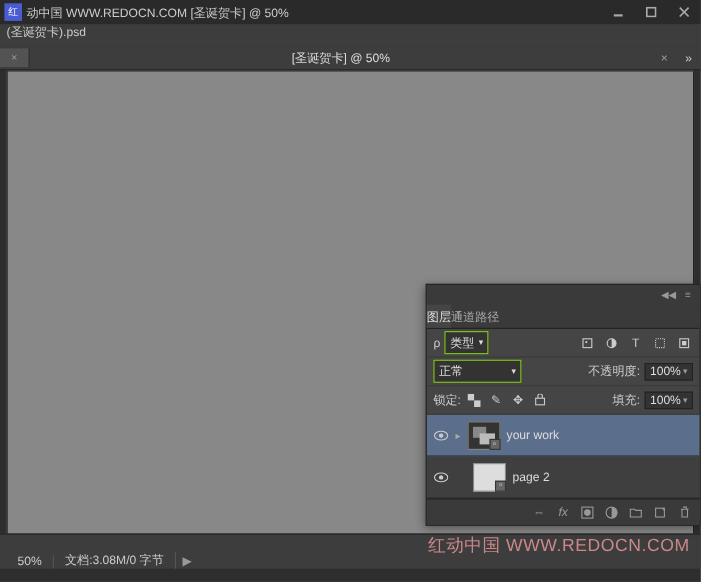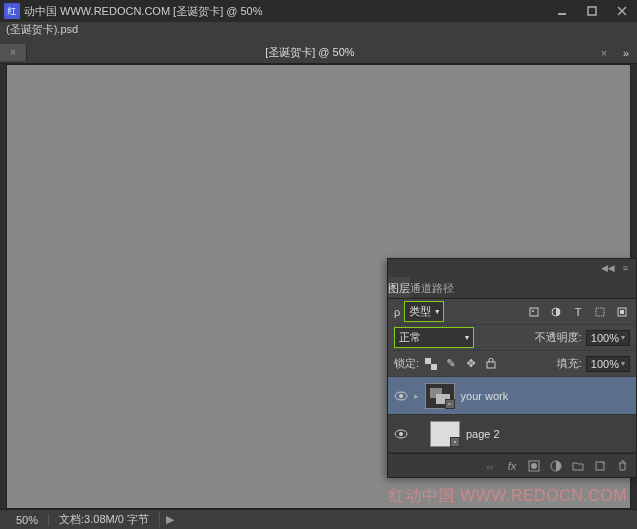--- a/index.html
+++ b/index.html
@@ -9,21 +9,21 @@
 .win-controls{margin-left:auto;display:flex}
 .win-btn{width:30px;height:22px;display:flex;align-items:center;justify-content:center;color:#aaa;cursor:pointer}
 .doc-title-row{height:20px;background:#3d3d3d;display:flex;color:#ccc;padding-left:6px}
 .tab-row{height:22px;background:#3d3d3d;display:flex;align-items:center;border-bottom:1px solid #222}
 .doc-tab{background:#535353;color:#ddd;padding:3px 10px;display:flex;align-items:center;gap:6px;border-right:1px solid #2a2a2a}
 .doc-tab .x{color:#999;font-size:10px;cursor:pointer}
 .tab-center{flex:1;text-align:center;color:#ddd}
 .tab-close{width:22px;text-align:center;color:#999}
 .expand{width:22px;text-align:center;color:#ccc}
 .canvas-area{position:absolute;top:64px;left:6px;right:6px;bottom:20px;background:#888;border:1px solid #222}
-.statusbar{position:absolute;bottom:0;left:0;right:0;height:20px;background:#3d3d3d;display:flex;align-items:center;color:#ccc;padding:0 6px;font-size:10px;border-top:1px solid #222}
+.statusbar{position:absolute;bottom:12px;left:0;right:0;height:32px;background:#3d3d3d;display:flex;align-items:flex-end;color:#ccc;padding:0 6px;font-size:10px;border-top:1px solid #222}
 .status-section{padding:0 10px;border-right:1px solid #555}
 .status-arrow{padding:0 6px;color:#999}
 
 .panel{position:absolute;top:258px;right:0;width:250px;background:#454545;border:1px solid #222;box-shadow:-2px 2px 8px rgba(0,0,0,.4)}
 .panel-header{height:18px;display:flex;align-items:center;justify-content:flex-end;padding-right:4px;background:#3a3a3a}
 .panel-header .icon{color:#999;font-size:9px;padding:0 4px;cursor:pointer}
 .panel-tabs{height:22px;display:flex;background:#3a3a3a;border-bottom:1px solid #222}
 .ptab{padding:4px 0;color:#aaa;cursor:pointer}
 .ptab.active{background:#454545;color:#ddd}
 .panel-row{height:26px;display:flex;align-items:center;padding:0 6px;gap:4px;color:#ccc;border-bottom:1px solid #3a3a3a}

